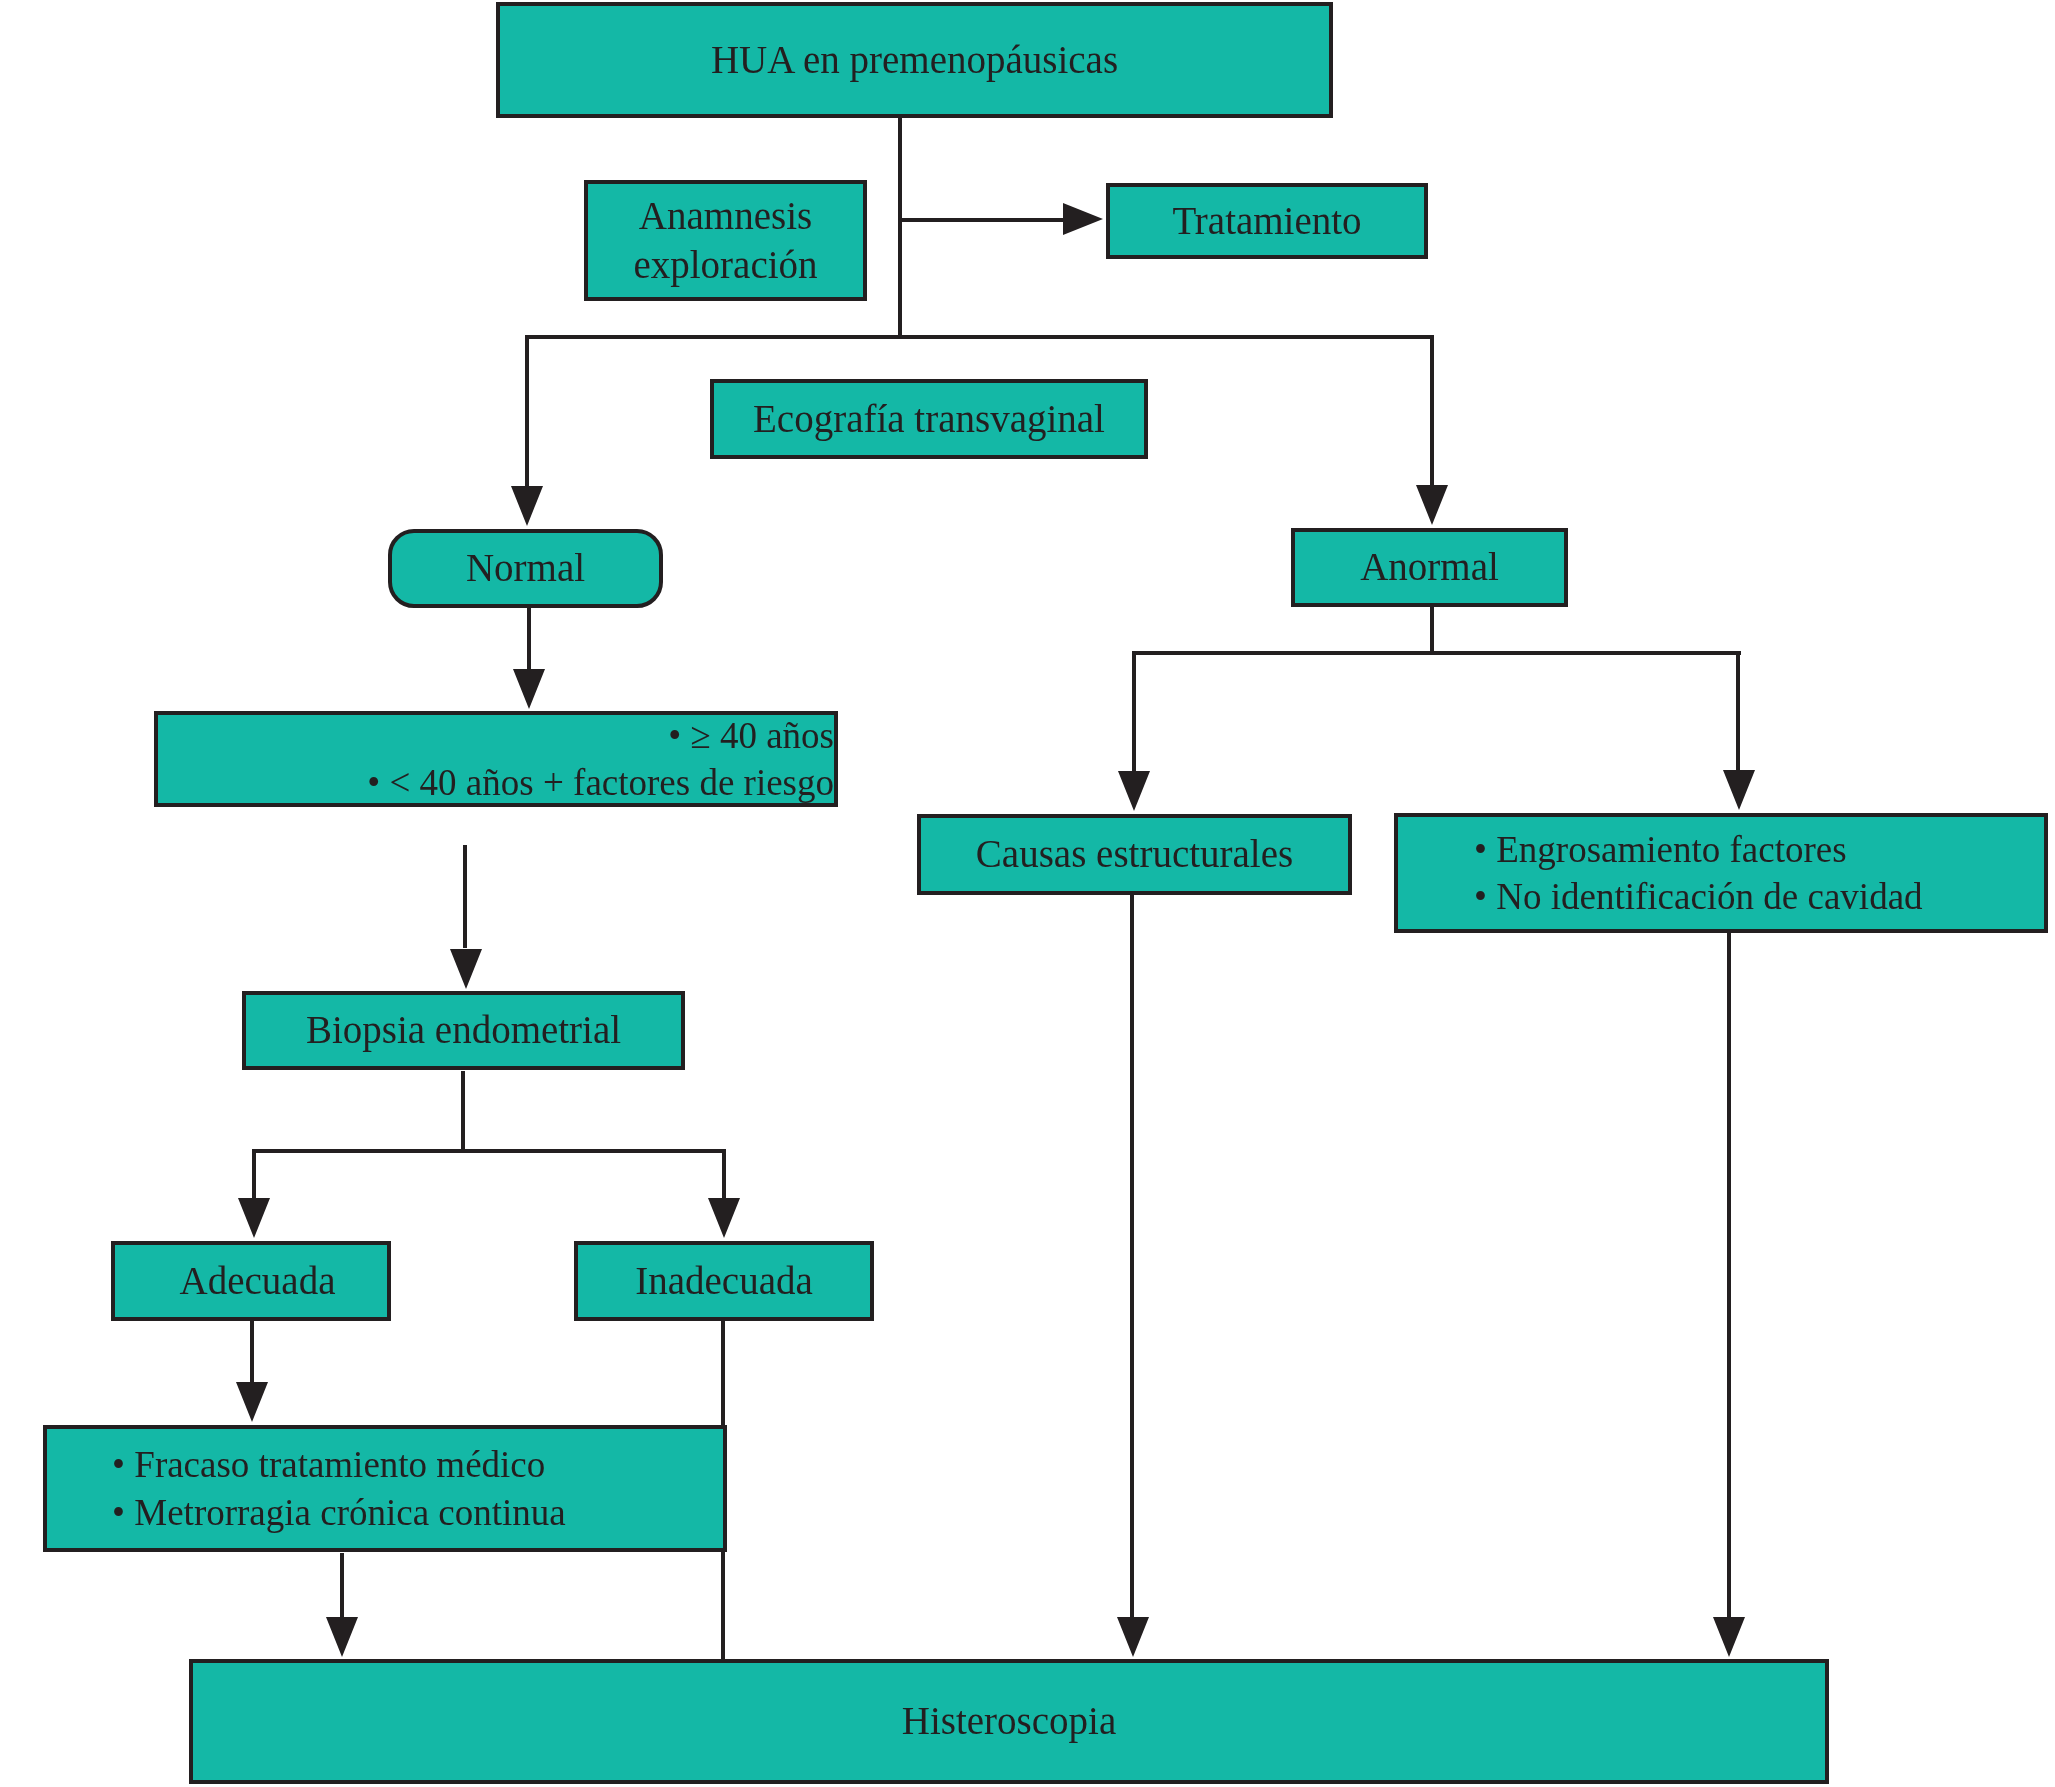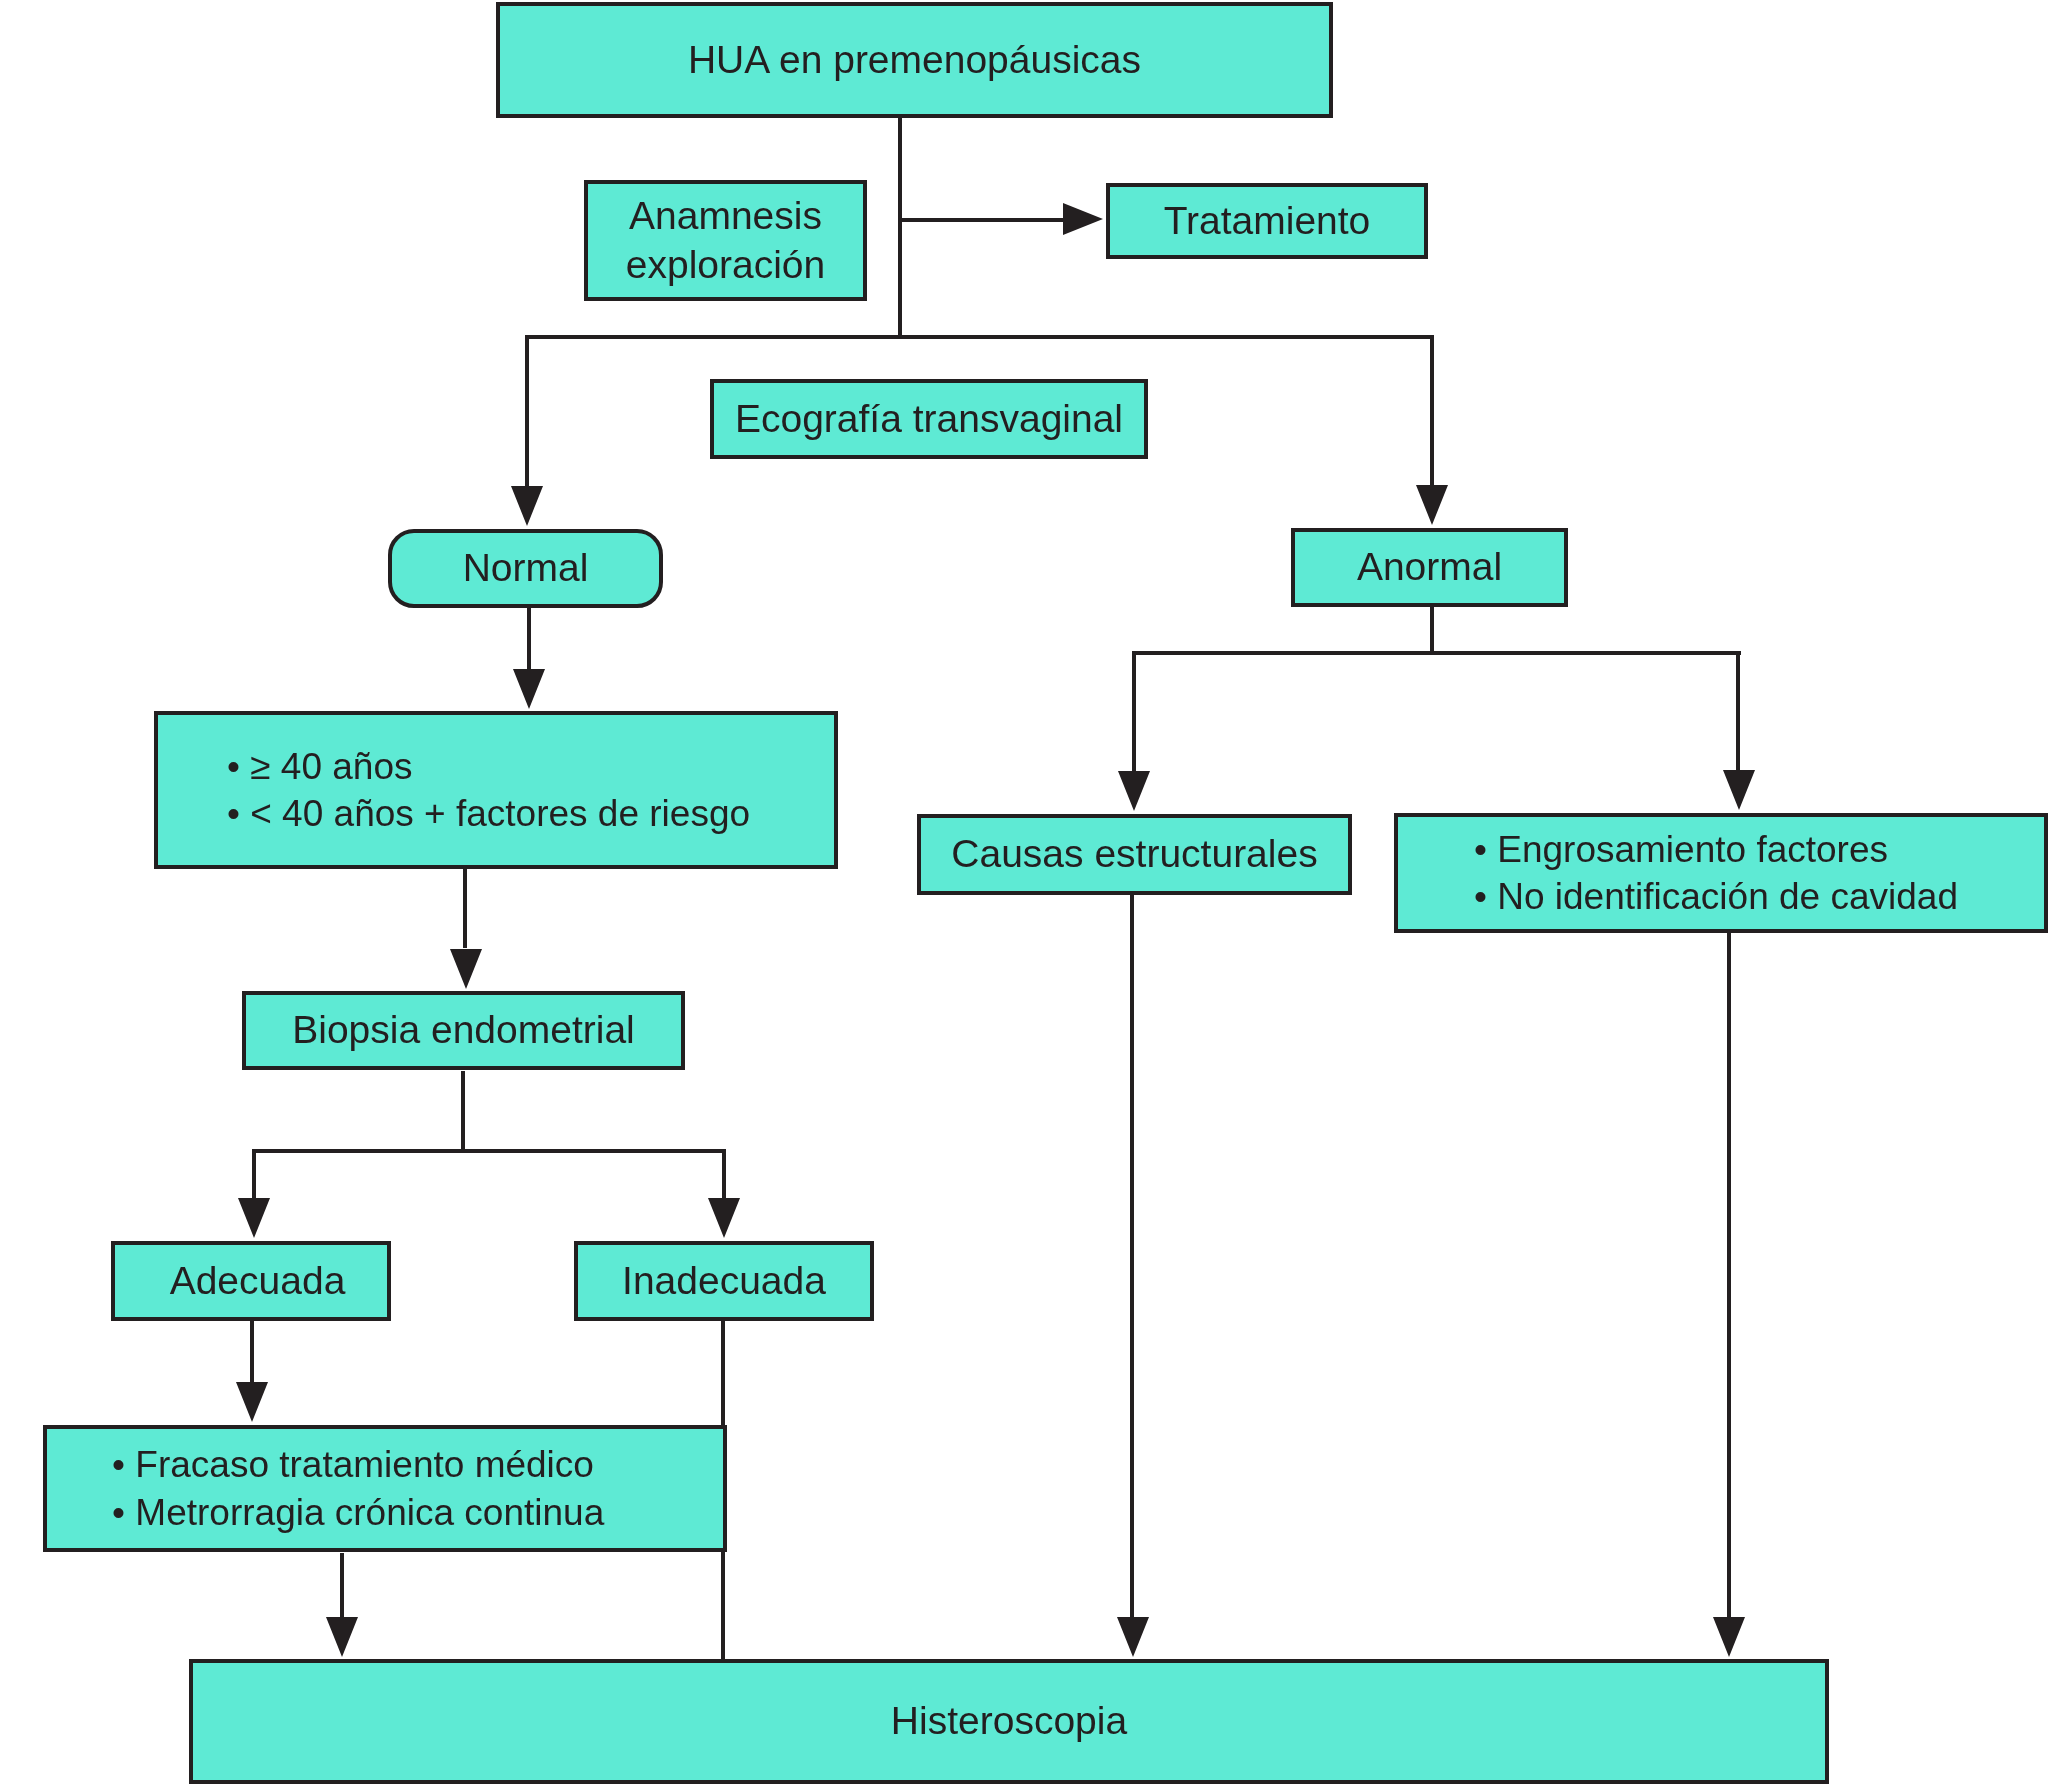--- a/index.html
+++ b/index.html
@@ -12,30 +12,31 @@
     width: 2056px;
     height: 1787px;
     background: #ffffff;
     font-family: "Liberation Sans", sans-serif;
     color: #231f20;
   }
   .box {
     position: absolute;
     box-sizing: border-box;
     border: 4.1px solid #231f20;
-    background: #5eead4;
+    background: #14b8a6;
     display: flex;
     flex-direction: column;
     align-items: center;
     justify-content: center;
     text-align: center;
     font-size: 39px;
     line-height: 1.25;
     white-space: nowrap;
     z-index: 2;
+    font-family: Liberation Serif, serif;
   }
   .box.bullets {
     align-items: flex-start;
     text-align: left;
     font-size: 37px;
     line-height: 1.28;
   }
   .vline, .hline {
     position: absolute;
     background: #231f20;
@@ -83,21 +84,21 @@
   </div>
 
   <div class="box" style="left:388px; top:529px; width:275px; height:79px;border-radius:26px;">
     <div>Normal</div>
   </div>
 
   <div class="box" style="left:1291px; top:528px; width:277px; height:79px;">
     <div>Anormal</div>
   </div>
 
-  <div class="box bullets" style="left:154px; top:711px; width:684px; height:158px; padding-left:69px;">
+  <div class="box bullets" style="left:154px; top:711px; width:684px; height:96px; padding-left:69px;align-items:flex-end;">
     <div>• ≥ 40 años</div>
     <div>• &lt; 40 años + factores de riesgo</div>
   </div>
 
   <div class="box" style="left:242px; top:991px; width:443px; height:79px;">
     <div>Biopsia endometrial</div>
   </div>
 
   <div class="box" style="left:111px; top:1241px; width:280px; height:80px;padding-left:13px;">
     <div>Adecuada</div>

